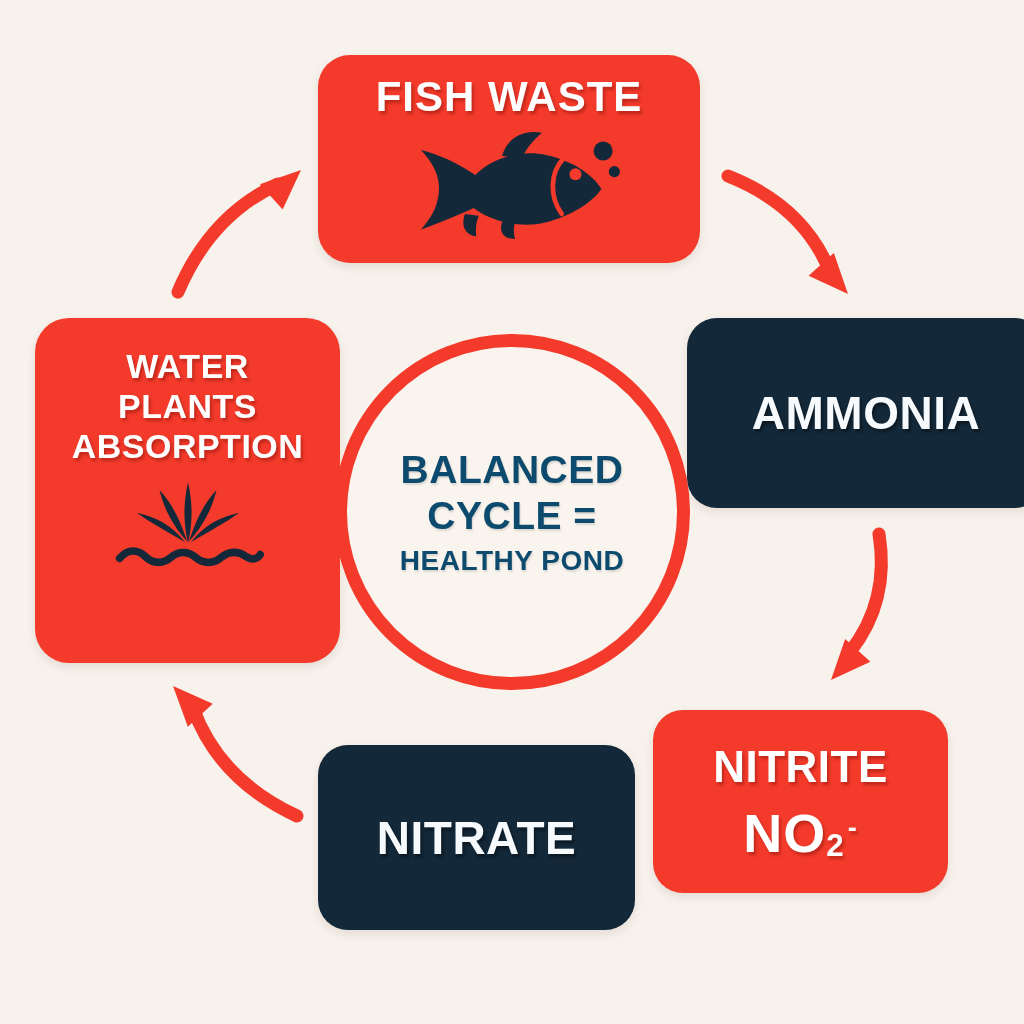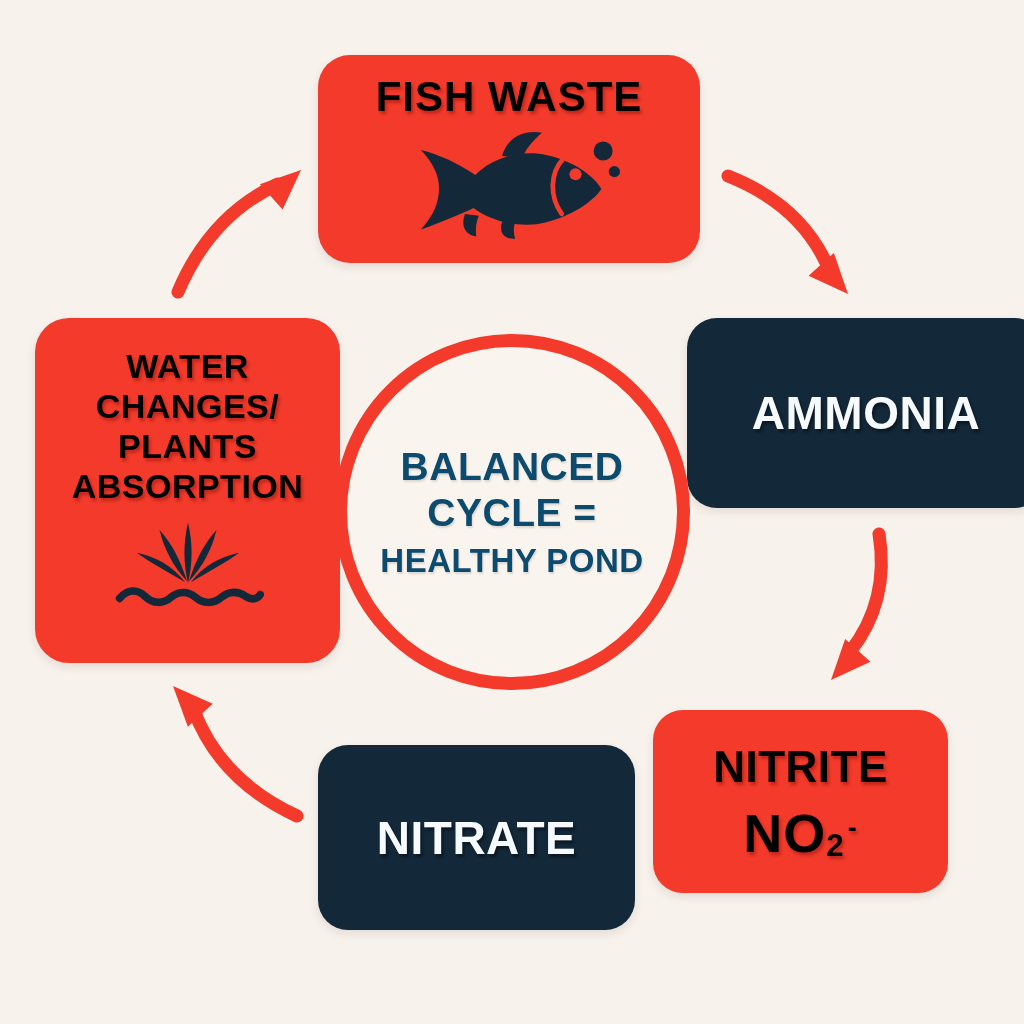--- a/index.html
+++ b/index.html
@@ -10,21 +10,21 @@
     -webkit-font-smoothing:antialiased;
   }
   .arrow-layer { position:absolute; left:0; top:0; width:1024px; height:1024px; pointer-events:none; }
 
   .node {
     position:absolute; box-sizing:border-box;
     display:flex; flex-direction:column; align-items:center; justify-content:center;
     text-align:center; font-weight:bold;
     box-shadow:0 4px 10px rgba(60,25,10,0.10);
   }
-  .red-box  { background:#F33A2B; color:#000000; }
+  .red-box  { background:#F33A2B; color:#ffffff; }
   .navy-box { background:#132839; color:#F6FAFC; }
   .red-box .label, .red-box .formula  { text-shadow:2px 3px 3px rgba(130,18,8,0.45); }
   .navy-box .label, .navy-box .formula { text-shadow:2px 3px 3px rgba(0,0,0,0.40); }
 
   .node-fish { left:318px; top:55px;  width:382px; height:208px; border-radius:32px; justify-content:flex-start; padding-top:20px; }
   .node-fish .label { font-size:42px; letter-spacing:1px; line-height:1.05; }
   .fish-svg { width:238px; height:114px; margin-top:6px; }
 
   .node-ammonia { left:687px; top:318px; width:358px; height:190px; border-radius:30px; gap:2px; }
   .node-nitrite { left:653px; top:710px; width:295px; height:183px; border-radius:30px; gap:14px; }
@@ -43,21 +43,21 @@
   .center-circle {
     position:absolute; left:334px; top:334px; width:356px; height:356px;
     box-sizing:border-box; border:13px solid #F33A2B; border-radius:50%;
     background:#FAF4EE;
     display:flex; flex-direction:column; align-items:center; justify-content:center;
     text-align:center; color:#0c4a6e; font-weight:bold;
     text-shadow:1px 2px 2px rgba(0,0,0,0.12);
   }
   .center-circle .big  { font-size:39px; line-height:1.18; letter-spacing:0.5px; }
   .center-circle .big span { display:block; }
-  .center-circle .small { font-size:33px; letter-spacing:0.5px; margin-top:6px; }
+  .center-circle .small { font-size:28px; letter-spacing:0.5px; margin-top:6px; }
 </style>
 </head>
 <body>
 
 <div class="canvas">
 
   <svg class="arrow-layer" viewBox="0 0 1024 1024">
 
     <g fill="#F33A2B" stroke="none">
       <path d="M 178 292 Q 210 216 278 184" fill="none" stroke="#F33A2B" stroke-width="13" stroke-linecap="round"></path>
@@ -119,21 +119,20 @@
     <div class="formula"><span>NO</span><span class="sub">2</span><span class="sup">-</span></div>
   </div>
 
   <div class="node navy-box node-nitrate">
     <div class="label">NITRATE</div>
   </div>
 
   <div class="node red-box node-water">
     <div class="label">
       <span>WATER</span>
-      <span>CHANGES/</span>
       <span>PLANTS</span>
       <span>ABSORPTION</span>
     </div>
     <svg class="plant-svg" viewBox="0 0 160 100">
       <g fill="#132839">
         <path d="M 80 2 C 75 24, 75 44, 80 66 C 85 44, 85 24, 80 2 Z"></path>
         <path d="M 50 10 C 55 30, 64 48, 79 64 C 72 42, 63 24, 50 10 Z"></path>
         <path d="M 110 10 C 105 30, 96 48, 81 64 C 88 42, 97 24, 110 10 Z"></path>
         <path d="M 26 34 C 40 44, 58 54, 77 65 C 64 48, 46 38, 26 34 Z"></path>
         <path d="M 134 34 C 120 44, 102 54, 83 65 C 96 48, 114 38, 134 34 Z"></path>

